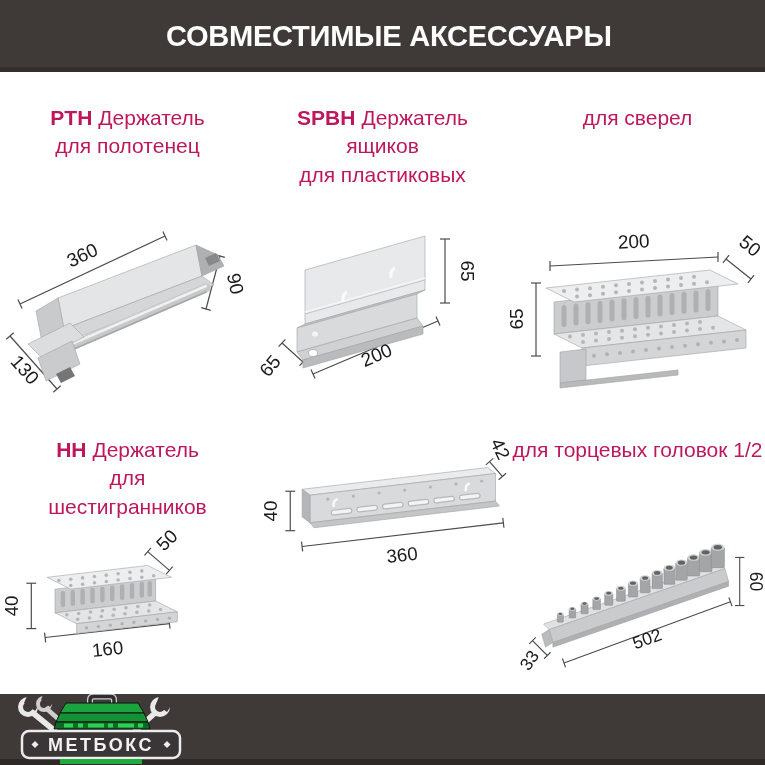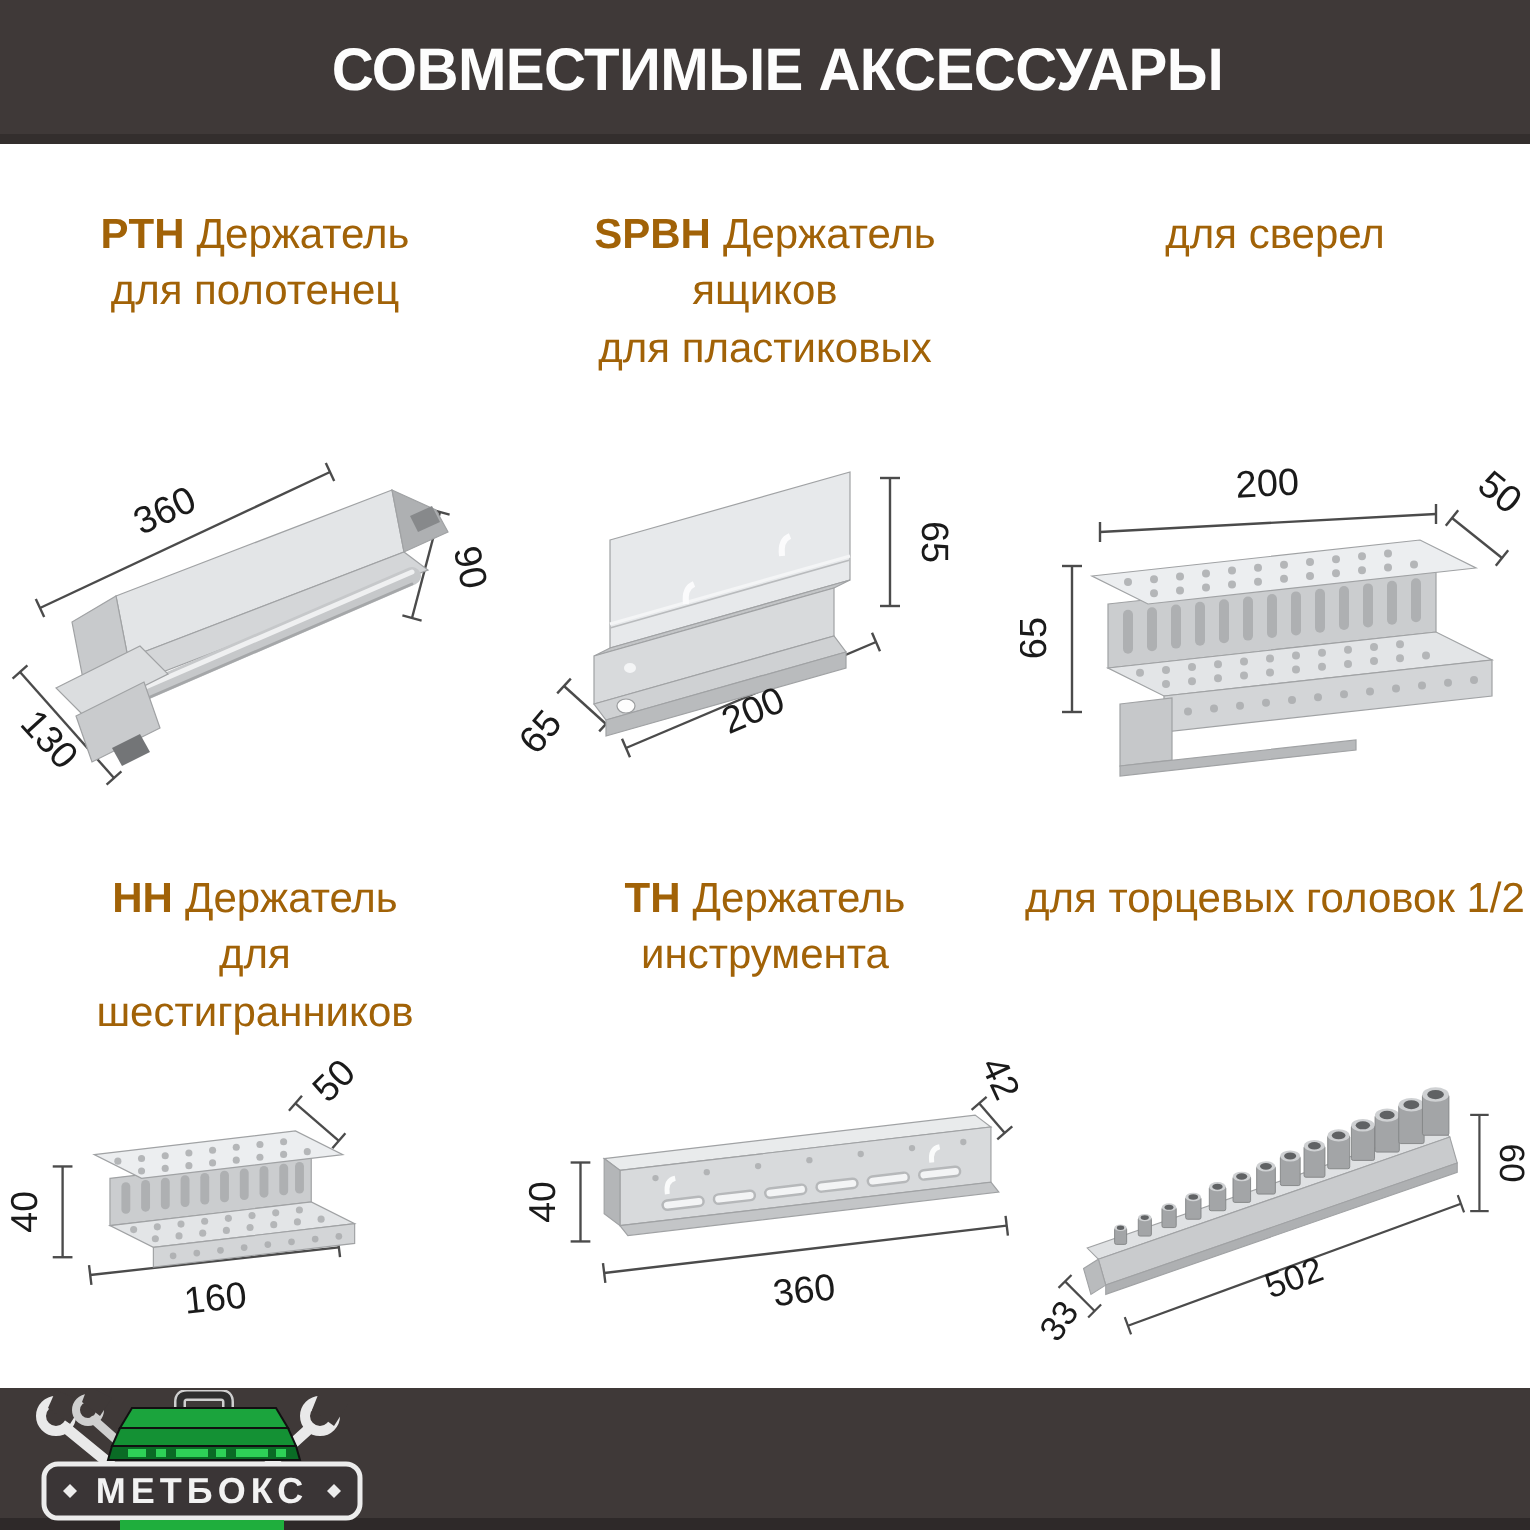--- a/index.html
+++ b/index.html
@@ -13,38 +13,38 @@
       box-shadow:inset 0 -5px 0 #332e2d;padding-left:12px;}
   .hdr-title{color:#fdfdfd;font-size:30px;font-weight:700;letter-spacing:-.3px;
       transform:scaleX(.97);white-space:nowrap;}
 
   
   main{height:622px;padding-top:32px;box-sizing:border-box;overflow:hidden;}
   .row{display:flex;width:765px;}
   .cell{width:255px;box-sizing:border-box;text-align:center;}
   .row1 .cell{height:332px;}
   .row2 .cell{height:240px;}
-  .ptitle{font-size:21px;line-height:1.35;color:#a16207;}
+  .ptitle{font-size:21px;line-height:1.35;color:#be185d;}
   .row1 .ptitle{height:100px;}
   .row2 .ptitle{height:90px;}
   .tline:empty{display:none;}
   .pcode{font-weight:700;margin-right:6px;}
   .fig{display:flex;align-items:center;justify-content:center;}
   .row1 .fig{height:198px;}
   .row2 .fig{height:148px;}
   svg{display:block;}
 
   
   .dim-line{stroke:#4b4b4b;stroke-width:1.2;fill:none;}
   .dim-text{font-family:"Liberation Sans",sans-serif;font-size:19px;fill:#1a1a1a;}
   .edge{stroke:#a0a2a4;stroke-width:.6;}
 
   
   footer.band{position:absolute;left:0;bottom:0;width:765px;height:71px;
-      display:flex;align-items:center;box-shadow:inset 0 -6px 0 #2e2929;}
+      display:flex;align-items:flex-start;box-shadow:inset 0 -6px 0 #2e2929;}
   .logo-wrap{margin-left:8px;}
   .logo-text{font-family:"Liberation Sans",sans-serif;font-size:18px;font-weight:700;
       letter-spacing:2.5px;fill:#f2f2f2;}
 </style>
 </head>
 <body>
 
 <div class="page">
 
   <header class="band">
@@ -330,25 +330,20 @@
               </g>
             </g>
             <text class="dim-text" text-anchor="middle" transform="translate(17,81) rotate(-90)">40</text>
             <text class="dim-text" text-anchor="middle" transform="translate(172,19) rotate(-45)">50</text>
             <text class="dim-text" text-anchor="middle" transform="translate(108,131) rotate(-6)">160</text>
           </svg>
         </div>
       </section>
 
       <section class="cell">
-        <div class="ptitle">
-          <div class="tline"><span class="pcode">TH</span><span>Держатель</span></div>
-          <div class="tline">инструмента</div>
-
-        </div>
         <div class="fig">
           <svg width="255" height="148" viewBox="0 0 255 150">
             <g>
               <line class="dim-line" x1="34" y1="56" x2="34" y2="96"></line>
               <line class="dim-line" x1="29" y1="56" x2="39" y2="56"></line>
               <line class="dim-line" x1="29" y1="96" x2="39" y2="96"></line>
               <line class="dim-line" x1="236" y1="26" x2="249" y2="41"></line>
               <line class="dim-line" x1="232.2" y1="29.3" x2="239.8" y2="22.7"></line>
               <line class="dim-line" x1="245.2" y1="44.3" x2="252.8" y2="37.7"></line>
               <line class="dim-line" x1="46" y1="112" x2="250" y2="88"></line>

